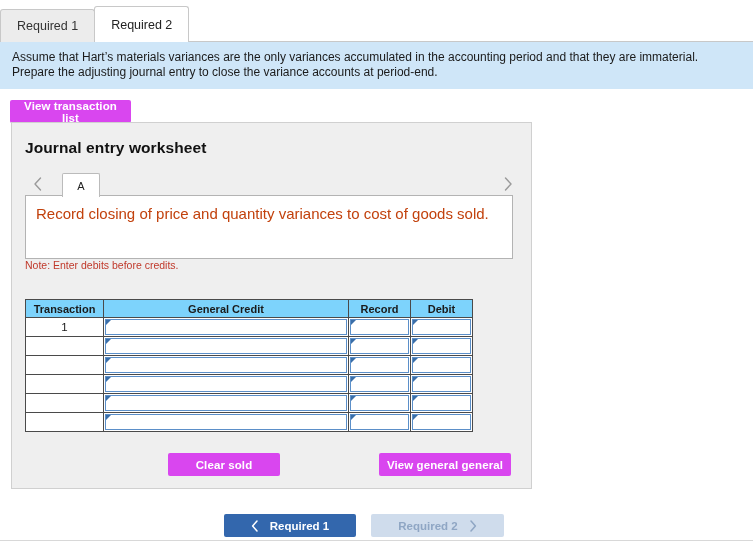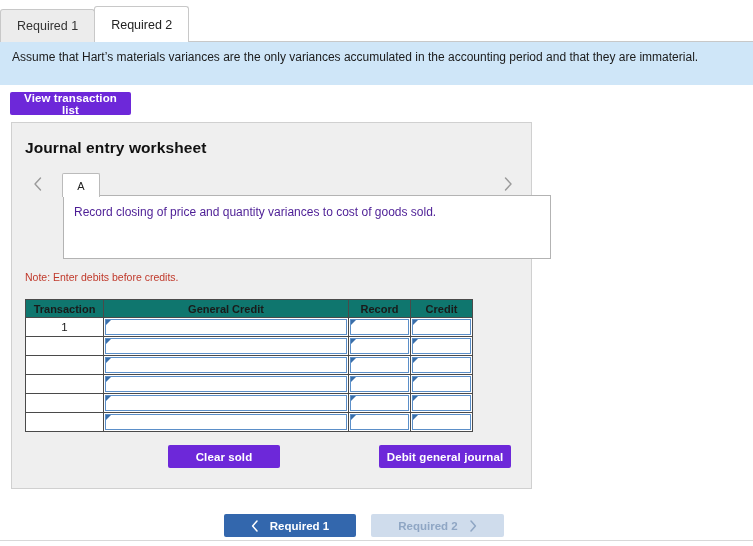--- a/index.html
+++ b/index.html
@@ -62,28 +62,29 @@
     font-size: 12px;
     color: #1b1b1b;
   }
   .instructions div { white-space: nowrap; }
 
   
   .btn {
     display: inline-flex;
     align-items: center;
     justify-content: center;
-    background: #6d28d9;
+    background: #d946ef;
     color: #ffffff;
     font-weight: bold;
     font-size: 11.5px;
     border: none;
     border-radius: 2px;
     cursor: pointer;
     letter-spacing: 0.1px;
+    margin-top: 8px;
   }
   .btn-transaction-list {
     position: absolute;
     left: 10px; top: 92px;
     width: 121px; height: 23px;
   }
 
   
   .panel {
     position: absolute;
@@ -137,43 +138,42 @@
   }
 
   
   .descbox {
     position: absolute;
     left: 13px; top: 72px;
     width: 488px; height: 64px;
     background: #ffffff;
     border: 1px solid #b3b3b3;
     padding: 9px 10px;
-    font-size: 12px;
-    color: #4c1d95;
-    margin-left: 38px;
+    font-size: 15px;
+    color: #c2410c;
   }
 
   
   .note {
     position: absolute;
-    left: 13px; top: 148px;
+    left: 13px; top: 136px;
     font-size: 10.5px;
     color: #c0392b;
   }
 
   
   .jtable {
     position: absolute;
     left: 13px; top: 176px;
     width: 447px;
     border-collapse: collapse;
     table-layout: fixed;
   }
   .jtable th {
-    background: #0f766e;
+    background: #7dd3fc;
     border: 1px solid #4a4a4a;
     height: 18px;
     font-size: 11px;
     font-weight: bold;
     color: #1a1a1a;
     padding: 0;
   }
   .jtable td {
     border: 1px solid #4a4a4a;
     background: #ffffff;
@@ -265,20 +265,21 @@
   <div class="req-tab">
     <span>Required 1</span>
   </div>
   <div class="req-tab active">
     <span>Required 2</span>
   </div>
 </div>
 
 <div class="instructions">
   <div>Assume that Hart’s materials variances are the only variances accumulated in the accounting period and that they are immaterial.</div>
+  <div>Prepare the adjusting journal entry to close the variance accounts at period-end.</div>
 </div>
 
 <button class="btn btn-transaction-list">View transaction list</button>
 
 <div class="panel">
 
   <div class="panel-title">Journal entry worksheet</div>
 
   <div class="wstabs">
     <div class="chev left">
@@ -307,21 +308,21 @@
       <col class="col-txn">
         <col class="col-gj">
         <col class="col-deb">
         <col class="col-cre">
     </colgroup>
     <thead>
       <tr>
         <th>Transaction</th>
         <th>General Credit</th>
         <th>Record</th>
-        <th>Credit</th>
+        <th>Debit</th>
       </tr>
     </thead>
     <tbody>
       <tr>
         <td class="txn-cell">1</td>
         <td>
             <div class="cell-input"></div>
           </td>
         <td>
             <div class="cell-input"></div>
@@ -387,21 +388,21 @@
             <div class="cell-input"></div>
           </td>
         <td>
             <div class="cell-input"></div>
           </td>
       </tr>
     </tbody>
   </table>
 
   <button class="btn btn-clear">Clear sold</button>
-  <button class="btn btn-viewgj">Debit general journal</button>
+  <button class="btn btn-viewgj">View general general</button>
 </div>
 
 <div class="pager-rule"></div>
 
 <button class="pager-btn pager-prev">
   <span>
     <svg width="8" height="12" viewBox="0 0 8 12" aria-hidden="true">
       <path d="M6 1 L1.6 6 L6 11" fill="none" stroke="#ffffff" stroke-width="1.5" stroke-linecap="round" stroke-linejoin="round"></path>
     </svg>
   </span>

